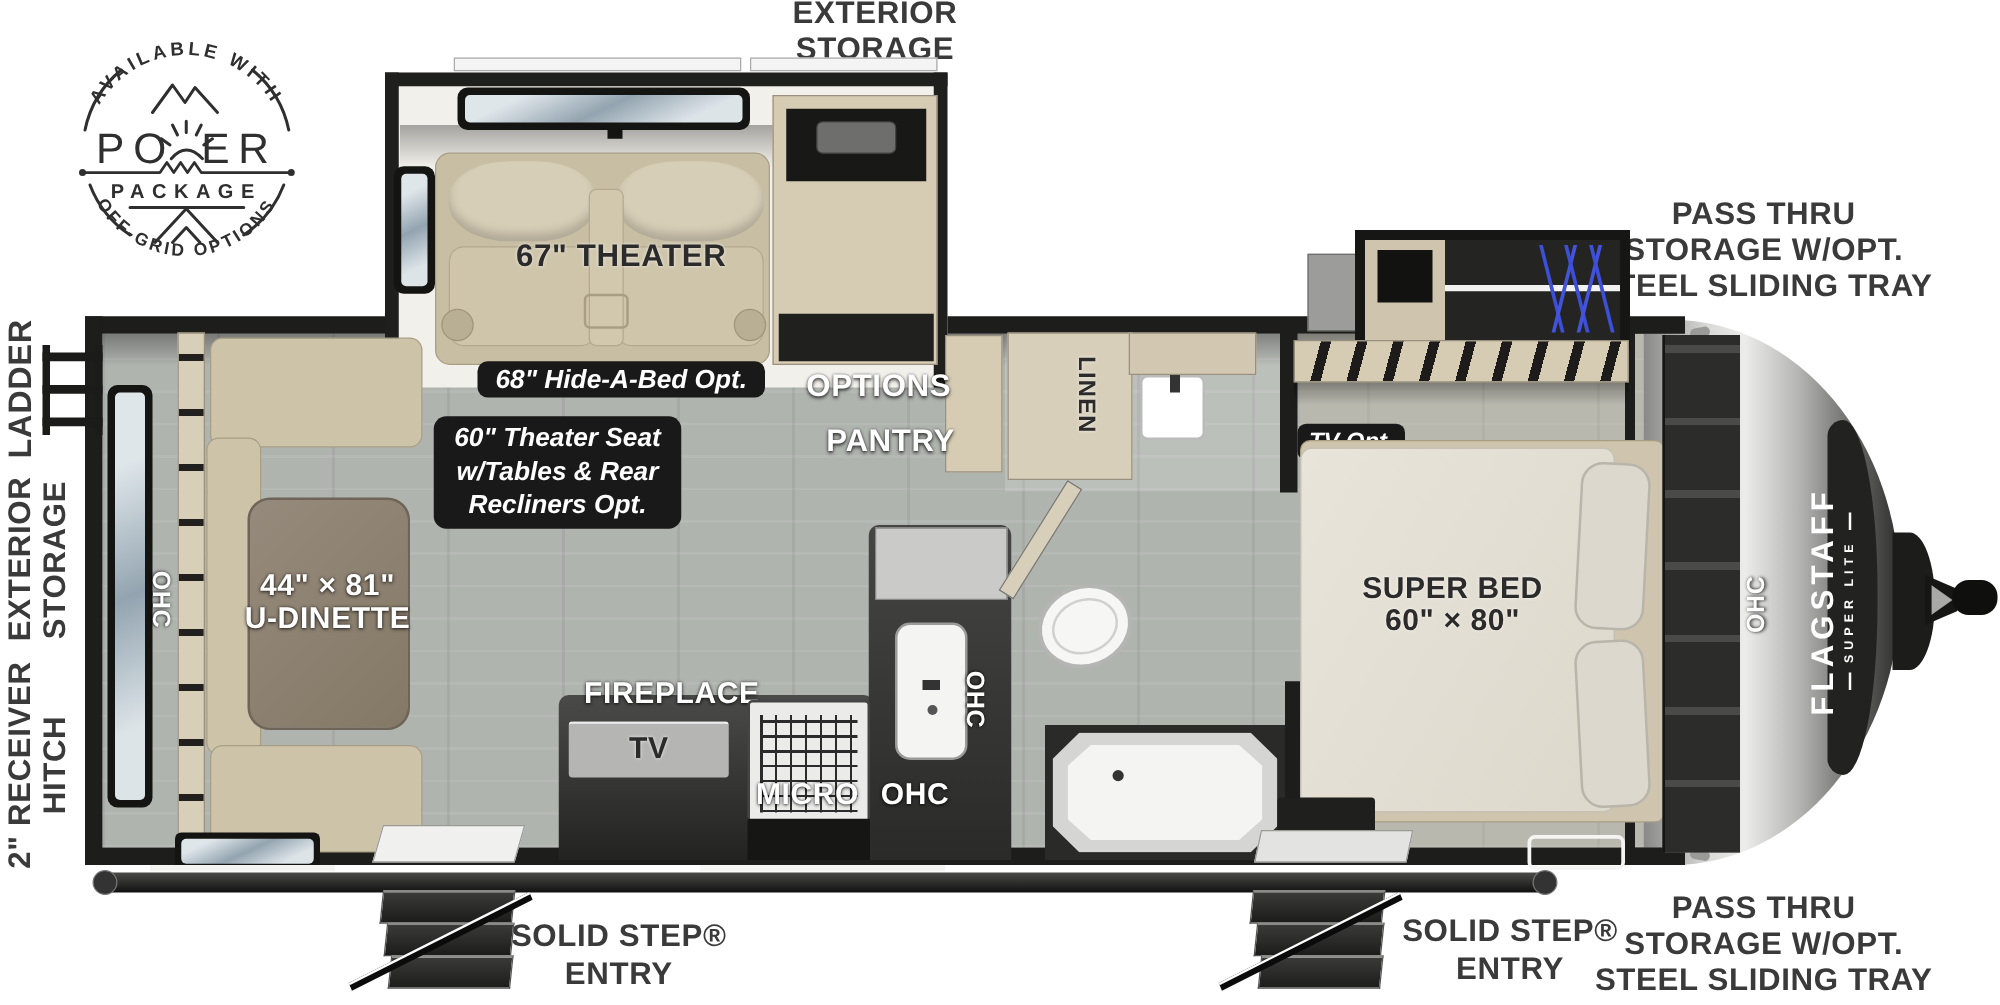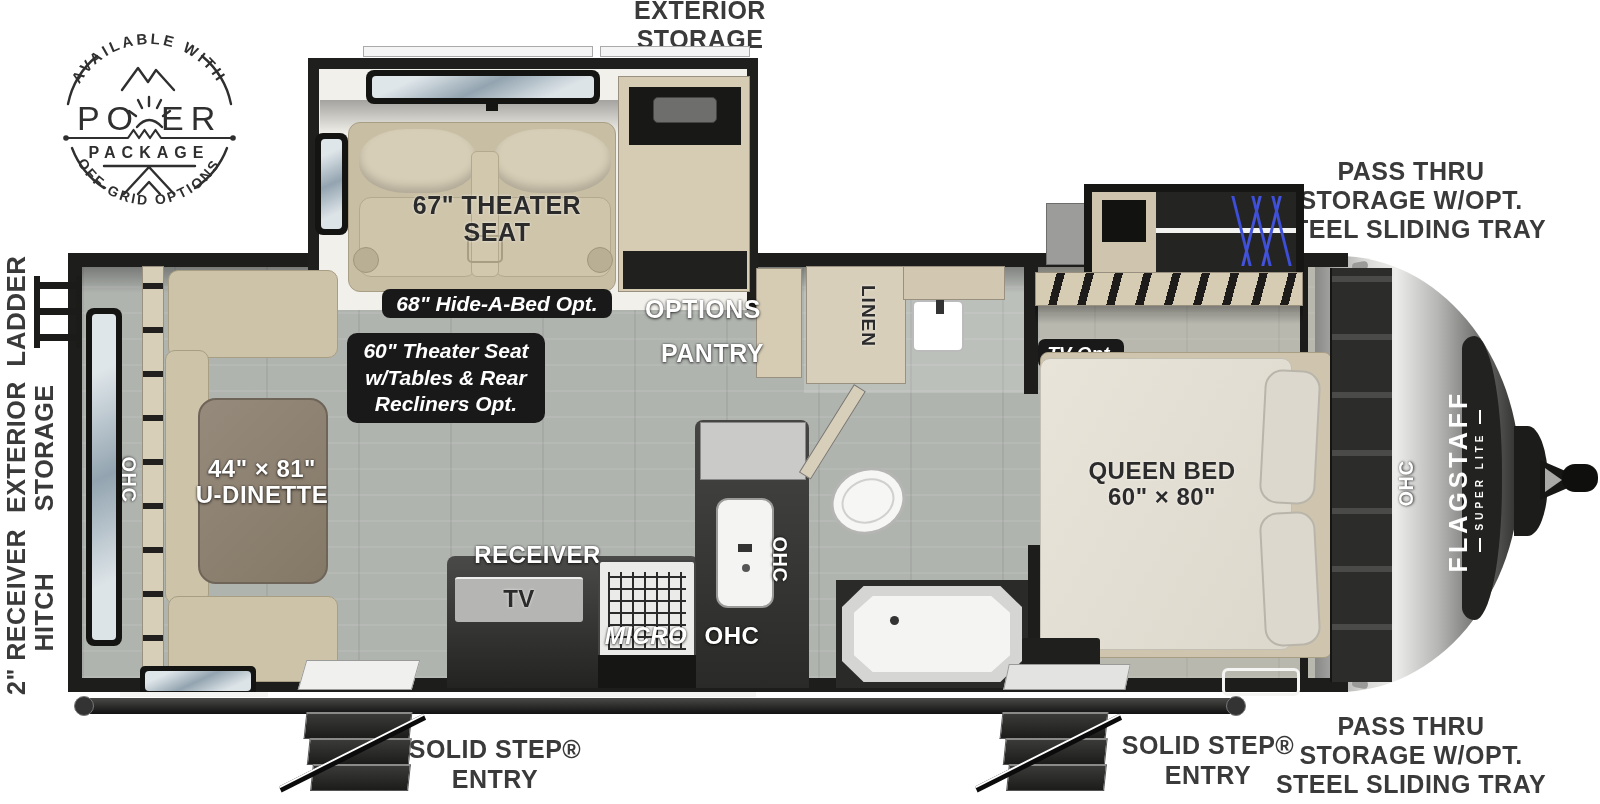--- a/index.html
+++ b/index.html
@@ -161,21 +161,20 @@
     <div class="abs" style="left:144px;top:6px;width:118px;height:64px;background:#d7ceb7;border-radius:48px/30px;box-shadow:inset 0 -6px 8px rgba(0,0,0,.18);"></div>
     <div class="abs" style="left:10px;top:74px;width:118px;height:80px;background:#cfc5ab;border-radius:12px;border:1px solid #b3a98f;"></div>
     <div class="abs" style="left:144px;top:74px;width:118px;height:80px;background:#cfc5ab;border-radius:12px;border:1px solid #b3a98f;"></div>
     <div class="abs" style="left:122px;top:28px;width:28px;height:126px;background:#d2c8ae;border:1px solid #b3a98f;border-radius:6px;"></div>
     <div class="abs" style="left:118px;top:112px;width:36px;height:28px;border:2px solid #a89e84;border-radius:5px;"></div>
     <div class="abs" style="left:4px;top:124px;width:26px;height:26px;background:#b9af95;border:1px solid #a0967c;border-radius:50%;"></div>
     <div class="abs" style="left:238px;top:124px;width:26px;height:26px;background:#b9af95;border:1px solid #a0967c;border-radius:50%;"></div>
   </div>
   <div class="abs lblD" style="left:378px;top:192px;width:238px;font-size:25px;line-height:27px;">
     <div>67" THEATER</div>
-    <div>SEAT</div>
   </div>
 
   <div class="abs cab" style="left:618px;top:76px;width:132px;height:216px;">
     <div class="abs" style="left:10px;top:10px;width:112px;height:58px;background:#181816;"></div>
     <div class="abs" style="left:34px;top:20px;width:64px;height:26px;background:#6e6e6c;border:1px solid #444;border-radius:5px;"></div>
     <div class="abs" style="left:4px;top:174px;width:124px;height:38px;background:#20201e;"></div>
   </div>
 
   <div class="abs cab" style="left:142px;top:266px;width:22px;height:414px;
               background:repeating-linear-gradient(0deg,rgba(0,0,0,0) 0 38px,#22201e 38px 44px),#d8cfb8;"></div>
@@ -203,30 +202,30 @@
 
   <div class="abs cab" style="left:756px;top:268px;width:46px;height:110px;"></div>
   <div class="abs lblW" style="left:645px;top:295px;width:100px;font-size:25px;">OPTIONS</div>
   <div class="abs lblW" style="left:655px;top:339px;width:115px;font-size:25px;">PANTRY</div>
 
   <div class="abs" style="left:447px;top:556px;width:252px;height:132px;border-radius:8px 8px 0 0;
               background:linear-gradient(#4a4a48,#232321);"></div>
   <div class="abs" style="left:695px;top:420px;width:114px;height:268px;border-radius:8px 8px 0 0;
               background:linear-gradient(#454543,#2a2a28);"></div>
   <div class="abs" style="left:700px;top:422px;width:106px;height:58px;background:#cacac8;border:1px solid #888;"></div>
-  <div class="abs lblW" style="left:455px;top:541px;width:165px;font-size:24px;">RECEIVER</div>
+  <div class="abs lblW" style="left:455px;top:541px;width:165px;font-size:24px;">FIREPLACE</div>
   <div class="abs" style="left:455px;top:577px;width:128px;height:45px;background:#b5b5b3;border-top:2px solid #eee;border-radius:3px;"></div>
   <div class="abs lblD" style="left:455px;top:585px;width:128px;font-size:24px;">TV</div>
   <div class="abs" style="left:598px;top:560px;width:98px;height:100px;background:#ebebe9;border:2px solid #444;border-radius:4px;">
     <div class="abs" style="left:8px;top:10px;width:78px;height:78px;
                 background:repeating-linear-gradient(90deg,#2b2b2b 0 2px,rgba(0,0,0,0) 2px 12px),
                            repeating-linear-gradient(0deg,#2b2b2b 0 2px,rgba(0,0,0,0) 2px 12px);"></div>
   </div>
   <div class="abs" style="left:598px;top:655px;width:98px;height:33px;background:#161614;"></div>
-  <div class="abs lblW" style="left:597px;top:622px;width:98px;font-size:24px;font-style:italic;">MICRO</div>
+  <div class="abs lblW" style="left:597px;top:622px;width:98px;font-size:24px;">MICRO</div>
   <div class="abs" style="left:716px;top:498px;width:58px;height:110px;background:#f4f4f2;border:2px solid #9a9a98;border-radius:12px;">
     <div class="abs" style="left:20px;top:44px;width:14px;height:8px;background:#333;"></div>
     <div class="abs" style="left:24px;top:64px;width:8px;height:8px;background:#555;border-radius:50%;"></div>
   </div>
   <div class="abs lblW" style="left:700px;top:622px;width:64px;font-size:24px;">OHC</div>
   <div class="abs lblW rot90" style="left:750px;top:548px;width:58px;font-size:20px;">OHC</div>
 
   <div class="abs cab" style="left:806px;top:266px;width:100px;height:118px;background:#d8cfba;"></div>
   <div class="abs lblD rot90" style="left:827px;top:305px;width:82px;font-size:19px;letter-spacing:1px;">LINEN</div>
   <div class="abs cab" style="left:903px;top:266px;width:102px;height:34px;background:#d2c8b2;"></div>
@@ -269,21 +268,21 @@
   <div class="abs pill" style="left:1038px;top:339px;width:86px;height:29px;font-size:19px;border-radius:7px;">TV Opt.</div>
 
   <div class="abs" style="left:1040px;top:352px;width:292px;height:306px;background:#cfc5ae;border:1px solid #a89e84;border-radius:8px;"></div>
   <div class="abs" style="left:1040px;top:358px;width:252px;height:292px;border-radius:10px;border:1px solid #c4bfb4;
               background:linear-gradient(120deg,#e9e4d9,#ddd8cc);"></div>
   <div class="abs" style="left:1262px;top:370px;width:56px;height:134px;background:#dcd8cd;border:2px solid #b9b5aa;
               border-radius:18px;transform:rotate(3deg);"></div>
   <div class="abs" style="left:1262px;top:512px;width:56px;height:134px;background:#dcd8cd;border:2px solid #b9b5aa;
               border-radius:18px;transform:rotate(-3deg);"></div>
   <div class="abs lblD" style="left:1078px;top:458px;width:168px;font-size:24px;line-height:26px;">
-    <div>QUEEN BED</div>
+    <div>SUPER BED</div>
     <div>60" × 80"</div>
   </div>
   <div class="abs" style="left:1022px;top:638px;width:78px;height:36px;background:#1f1f1d;border-radius:3px;"></div>
 
   <div class="abs" style="left:1330px;top:268px;width:62px;height:414px;border-left:2px solid #151513;
               background:repeating-linear-gradient(0deg,#2c2c2a 0 52px,#4a4a48 52px 58px),#3a3a38;"></div>
   <div class="abs lblW rotm90" style="left:1374px;top:472px;width:64px;font-size:20px;">OHC</div>
 
   <div class="abs rotm90" style="left:1362px;top:458px;width:210px;height:46px;text-align:center;color:#fff;">
     <div style="font-weight:700;font-size:25px;letter-spacing:4px;">FLAGSTAFF</div>

